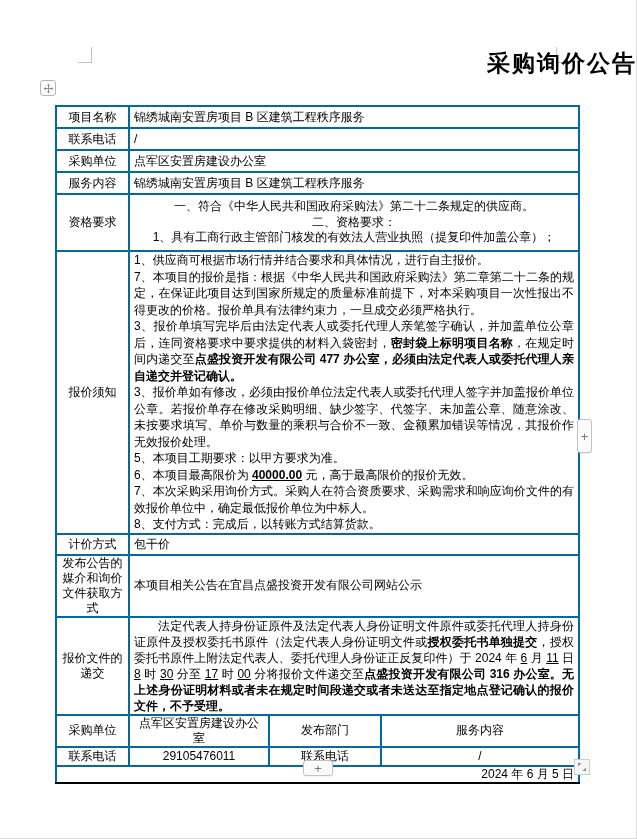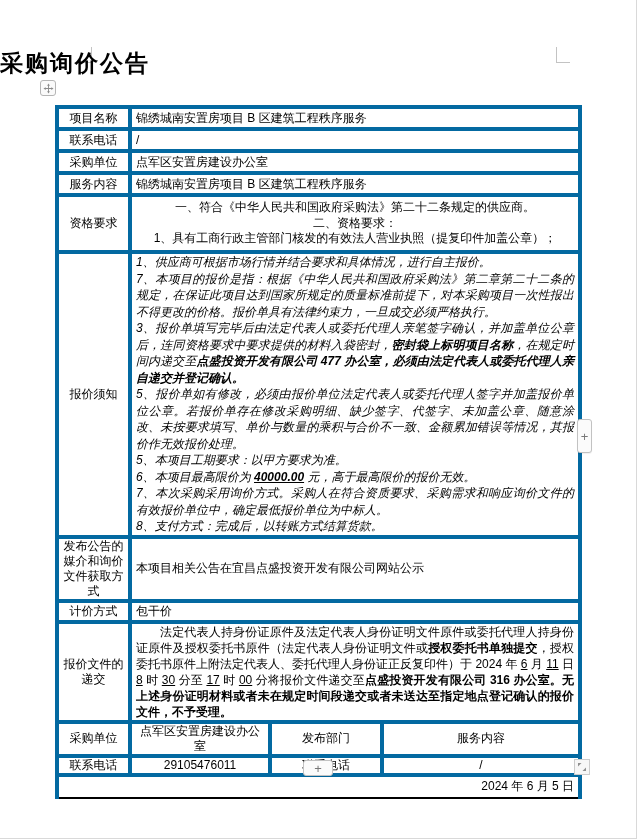--- a/index.html
+++ b/index.html
@@ -8,51 +8,51 @@
     font-family:"Liberation Sans","DejaVu Sans",sans-serif;
     color:#000;position:relative;overflow:hidden;
   }
   #page{
     position:absolute;left:0;top:0;width:637px;height:839px;
     box-sizing:border-box;background:#fff;
     border-right:1px solid #d9d9d9;border-bottom:1px solid #d9d9d9;
   }
   .doc-title{
     position:absolute;left:0;top:48px;width:637px;
-    text-align:left;font-size:23px;font-weight:bold;letter-spacing:2px;
+    text-align:right;font-size:23px;font-weight:bold;letter-spacing:2px;
   }
   
   .mark{position:absolute;width:13px;height:15px;}
   .mark-left{left:78px;top:47px;border-right:1px solid #c3c3c3;border-bottom:1px solid #c3c3c3;}
   .mark-right{left:556px;top:47px;border-left:1px solid #c3c3c3;border-bottom:1px solid #c3c3c3;}
   
   .move-handle{
     position:absolute;left:40px;top:80px;width:16px;height:16px;
     border:1px solid #b5b5b5;border-radius:3px;background:#fafafa;
     display:flex;align-items:center;justify-content:center;box-sizing:border-box;
     cursor:move;
   }
   
   table.doc{
     position:absolute;left:55px;top:105px;width:523px;
     border-collapse:collapse;table-layout:fixed;
     font-size:12px;line-height:15px;
   }
   table.doc td{
-    border:4px solid #0369a1;padding:0 4px;vertical-align:middle;
+    border:2px solid #0369a1;padding:0 4px;vertical-align:middle;
     overflow:hidden;word-break:break-all;margin-left:12px;
   }
   table.doc tr.last td{border-bottom:2px solid #000;}
   td.lbl{text-align:center;padding:0 2px;}
   td.val{text-align:left;padding-left:6px;}
   td.cc{text-align:center;padding:0 2px;}
   td.topal{vertical-align:top;padding-top:4px;}
   .qline{line-height:15.5px;text-align:center;}
   .notice-cell{vertical-align:top;padding-top:3px;}
-  .notice-cell p{margin:0;line-height:16.5px;text-align:justify;font-style:italic;}
+  .notice-cell p{margin:0;line-height:16.5px;text-align:justify;}
   .subm-cell div{line-height:16px;text-align:justify;text-indent:2em;}
   td.daterow{text-align:right;padding-right:4px;}
   
   .plus-pill{
     position:absolute;display:flex;align-items:center;justify-content:center;
     border:1px solid #c2c2c2;border-radius:3px;background:#fbfbfb;
     color:#777;font-size:13px;box-sizing:border-box;cursor:pointer;
     box-shadow:0 1px 1px rgba(0,0,0,0.06);
   }
   .plus-col{left:577px;top:419px;width:15px;height:34px;}
@@ -115,36 +115,36 @@
         <div class="qline">1、具有工商行政主管部门核发的有效法人营业执照（提复印件加盖公章）；</div>
       </td>
     </tr>
 
     <tr style="height:268px">
       <td class="lbl">报价须知</td>
       <td class="val notice-cell" colspan="3">
         <p><span>1、供应商可根据市场行情并结合要求和具体情况，进行自主报价。</span></p>
         <p><span>7、本项目的报价是指：根据《中华人民共和国政府采购法》第二章第二十二条的规定，在保证此项目达到国家所规定的质量标准前提下，对本采购项目一次性报出不得更改的价格。报价单具有法律约束力，一旦成交必须严格执行。</span></p>
         <p><span>3、报价单填写完毕后由法定代表人或委托代理人亲笔签字确认，并加盖单位公章后，连同资格要求中要求提供的材料入袋密封，</span><span style="font-weight: bold;">密封袋上标明项目名称</span><span>，在规定时间内递交至</span><span style="font-weight: bold;">点盛投资开发有限公司 477 办公室，必须由法定代表人或委托代理人亲自递交并登记确认。</span></p>
-        <p><span>5、报价单如有修改，必须由报价单位法定代表人或委托代理人签字并加盖报价单位公章。若报价单存在修改采购明细、缺少签字、代签字、未加盖公章、随意涂改、未按要求填写、单价与数量的乘积与合价不一致、金额累加错误等情况，其报价作无效报价处理。</span></p>
+        <p><span>3、报价单如有修改，必须由报价单位法定代表人或委托代理人签字并加盖报价单位公章。若报价单存在修改采购明细、缺少签字、代签字、未加盖公章、随意涂改、未按要求填写、单价与数量的乘积与合价不一致、金额累加错误等情况，其报价作无效报价处理。</span></p>
         <p><span>5、本项目工期要求：以甲方要求为准。</span></p>
         <p><span>6、本项目最高限价为 </span><span style="font-weight: bold; text-decoration: underline;">40000.00</span><span> 元，高于最高限价的报价无效。</span></p>
         <p><span>7、本次采购采用询价方式。采购人在符合资质要求、采购需求和响应询价文件的有效报价单位中，确定最低报价单位为中标人。</span></p>
         <p><span>8、支付方式：完成后，以转账方式结算货款。</span></p>
       </td>
     </tr>
 
+    <tr style="height:21px">
+      <td class="lbl">计价方式</td>
+      <td class="val" colspan="3">包干价</td>
+    </tr>
+
     <tr style="height:54px">
       <td class="lbl">发布公告的媒介和询价文件获取方式</td>
       <td class="val" colspan="3">本项目相关公告在宜昌点盛投资开发有限公司网站公示</td>
-    </tr>
-
-    <tr style="height:21px">
-      <td class="lbl">计价方式</td>
-      <td class="val" colspan="3">包干价</td>
     </tr>
 
     <tr style="height:95px">
       <td class="lbl">报价文件的递交</td>
       <td class="val subm-cell" colspan="3">
         <div><span>法定代表人持身份证原件及法定代表人身份证明文件原件或委托代理人持身份证原件及授权委托书原件（法定代表人身份证明文件或</span><span style="font-weight: bold;">授权委托书单独提交</span><span>，授权委托书原件上附法定代表人、委托代理人身份证正反复印件）于 2024 年 </span><span style="text-decoration: underline;">6</span><span> 月 </span><span style="text-decoration: underline;">11</span><span> 日 </span><span style="text-decoration: underline;">8</span><span> 时 </span><span style="text-decoration: underline;">30</span><span> 分至 </span><span style="text-decoration: underline;">17</span><span> 时 </span><span style="text-decoration: underline;">00</span><span> 分将报价文件递交至</span><span style="font-weight: bold;">点盛投资开发有限公司 316 办公室。无上述身份证明材料或者未在规定时间段递交或者未送达至指定地点登记确认的报价文件，不予受理。</span></div>
       </td>
     </tr>
 
     <tr style="height:18px">
@@ -153,21 +153,21 @@
       <td class="cc">发布部门</td>
       <td class="cc">服务内容</td>
     </tr>
     <tr style="height:19px">
       <td class="cc">联系电话</td>
       <td class="cc">29105476011</td>
       <td class="cc">联系电话</td>
       <td class="cc">/</td>
     </tr>
 
-    <tr style="height:23px" class="last">
+    <tr style="height:17px" class="last">
       <td class="daterow" colspan="4">2024 年 6 月 5 日</td>
     </tr>
   </tbody>
     </table>
 
   <div class="plus-pill plus-col">
     <span>+</span>
   </div>
   <div class="plus-pill plus-row">
     <span>+</span>

